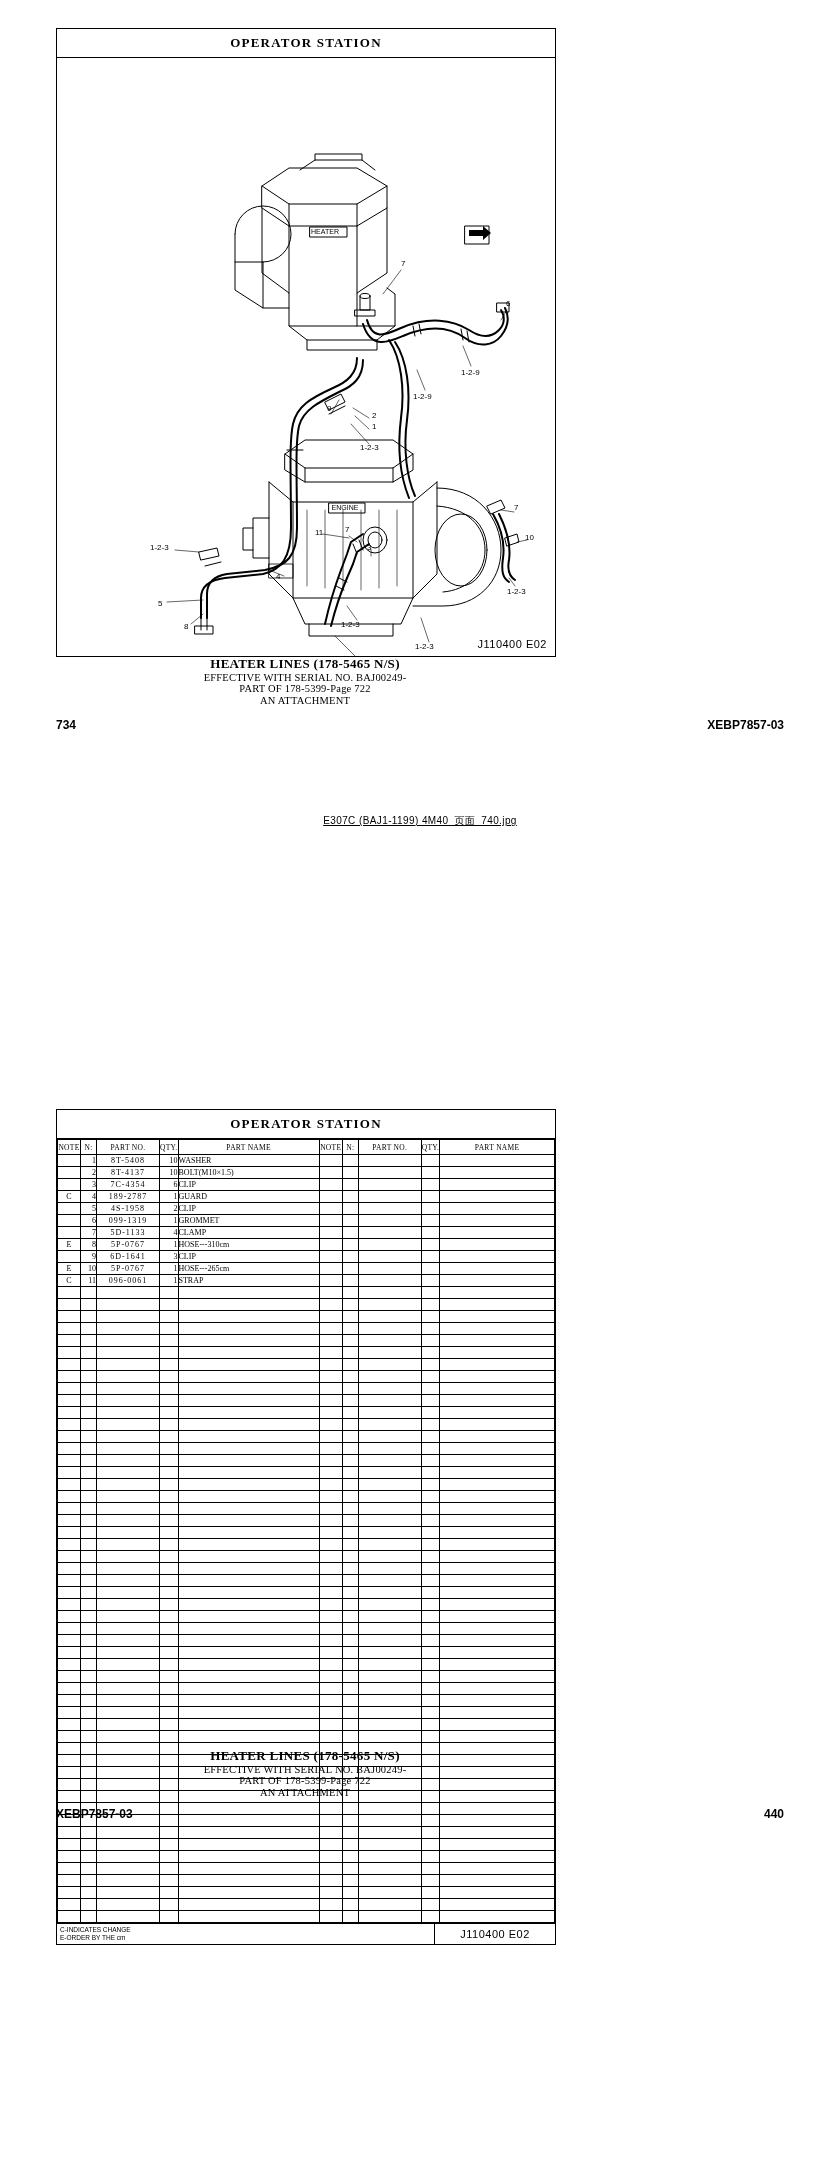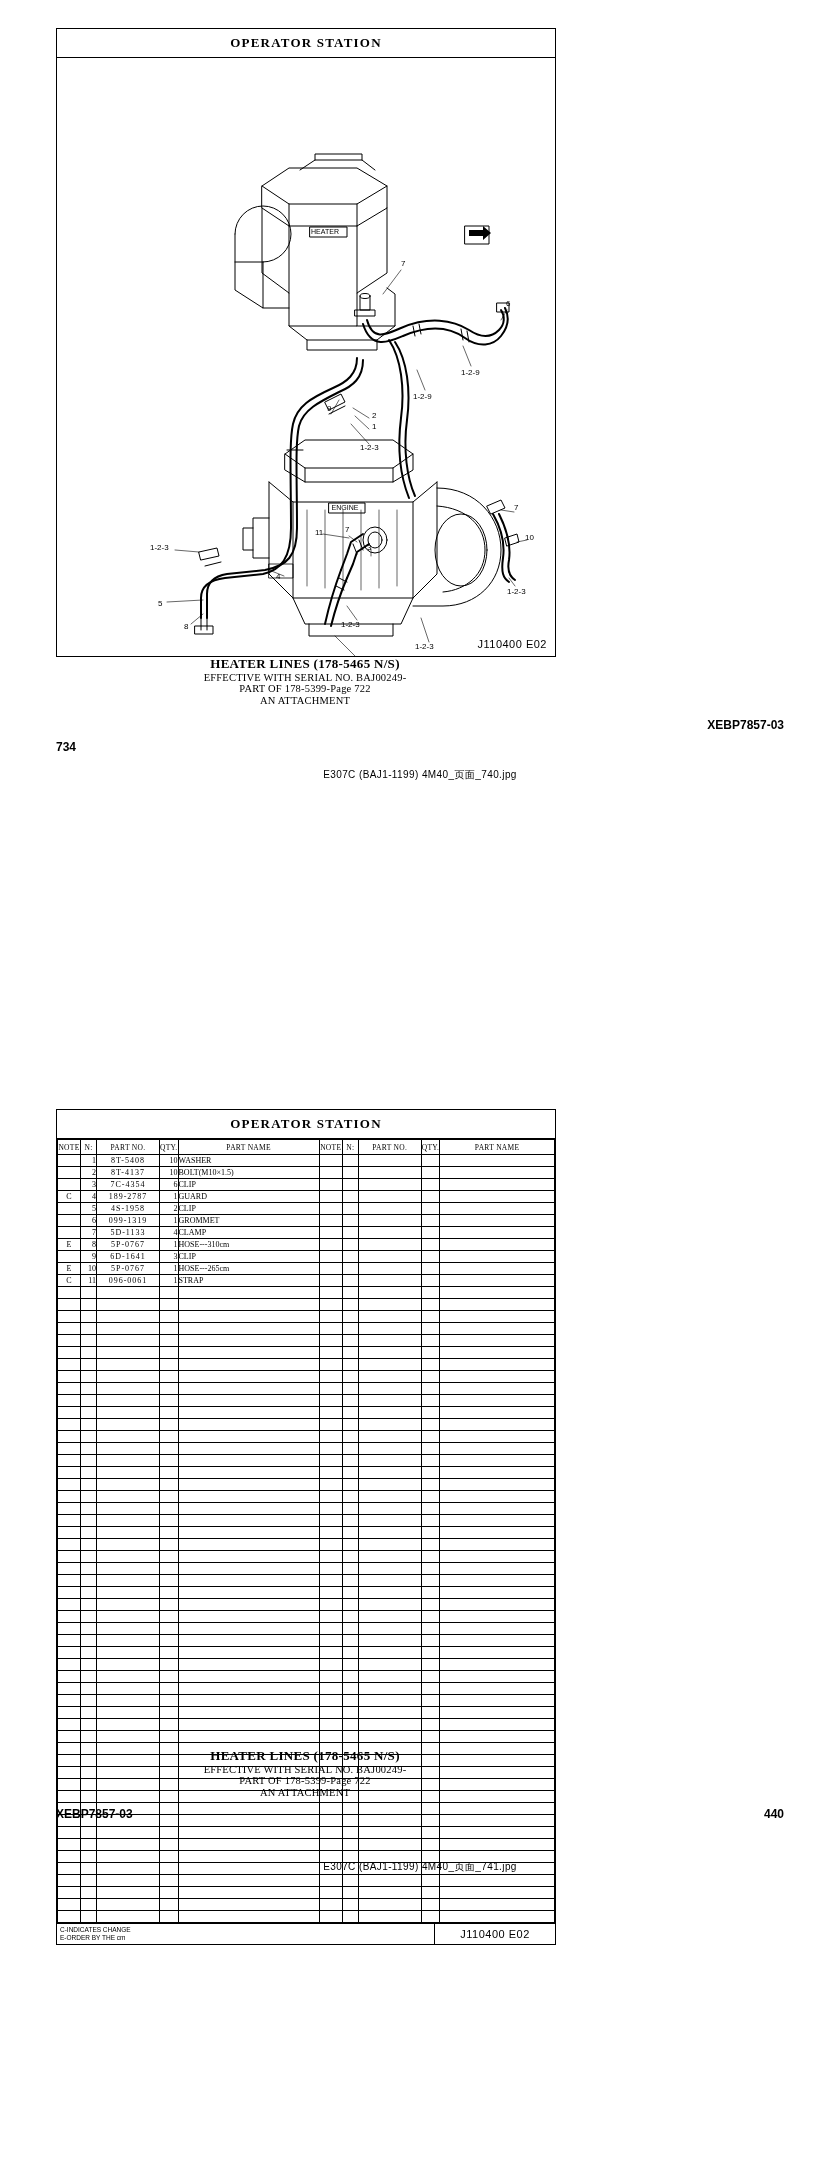--- a/index.html
+++ b/index.html
@@ -318,24 +318,24 @@
     </div>
   </div>
 
   <div class="caption" style="position:absolute; left:56px; top:655px; width:498px;">
     <div class="c1">HEATER LINES (178-5465 N/S)</div>
     <div class="c2">EFFECTIVE WITH SERIAL NO. BAJ00249-</div>
     <div class="c3">PART OF 178-5399-Page 722</div>
     <div class="c4">AN ATTACHMENT</div>
   </div>
 
-  <div class="page-num-left" style="top:740px;">734</div>
+  <div class="page-num-left" style="top:718px;">734</div>
   <div class="page-num-right" style="top:718px;">XEBP7857-03</div>
 
-  <div class="footer-ref" style="top:768px;">E307C (BAJ1-1199) 4M40_页面_740.jpg</div>
+  <div class="footer-ref" style="top:814px;text-decoration:underline;">E307C (BAJ1-1199) 4M40_页面_740.jpg</div>
 </div>
 
 <div class="page p2">
 
   <div class="table-frame">
     <div class="frame-title">OPERATOR STATION</div>
 
     <table class="parts">
       <thead>
         <tr>
@@ -1138,14 +1138,13 @@
   <div class="caption" style="position:absolute; left:56px; top:662px; width:498px;">
     <div class="c1">HEATER LINES (178-5465 N/S)</div>
     <div class="c2">EFFECTIVE WITH SERIAL NO. BAJ00249-</div>
     <div class="c3">PART OF 178-5399-Page 722</div>
     <div class="c4">AN ATTACHMENT</div>
   </div>
 
   <div class="page-num-left" style="top:722px;">XEBP7857-03</div>
   <div class="page-num-right" style="top:722px;">440</div>
 
-  <div class="footer-ref" style="top:775px;">E307C (BAJ1-1199) 4M40_页面_741.jpg</div>
 </div>
 
 </body></html>

